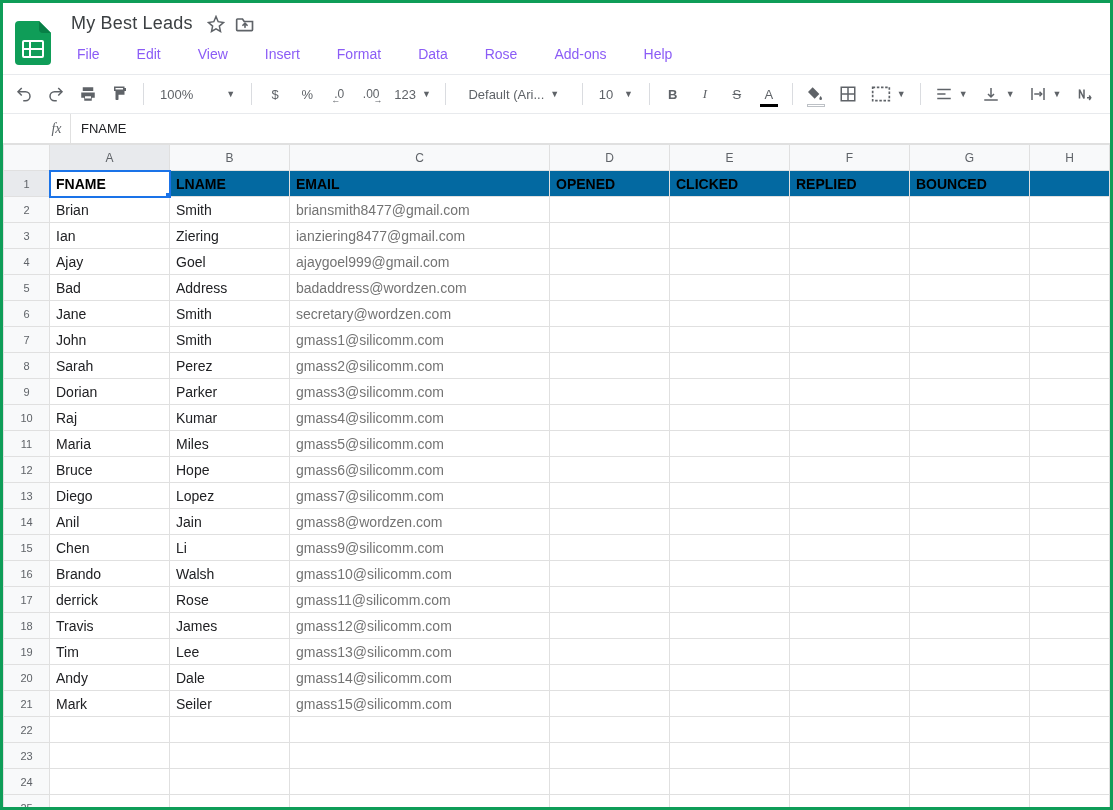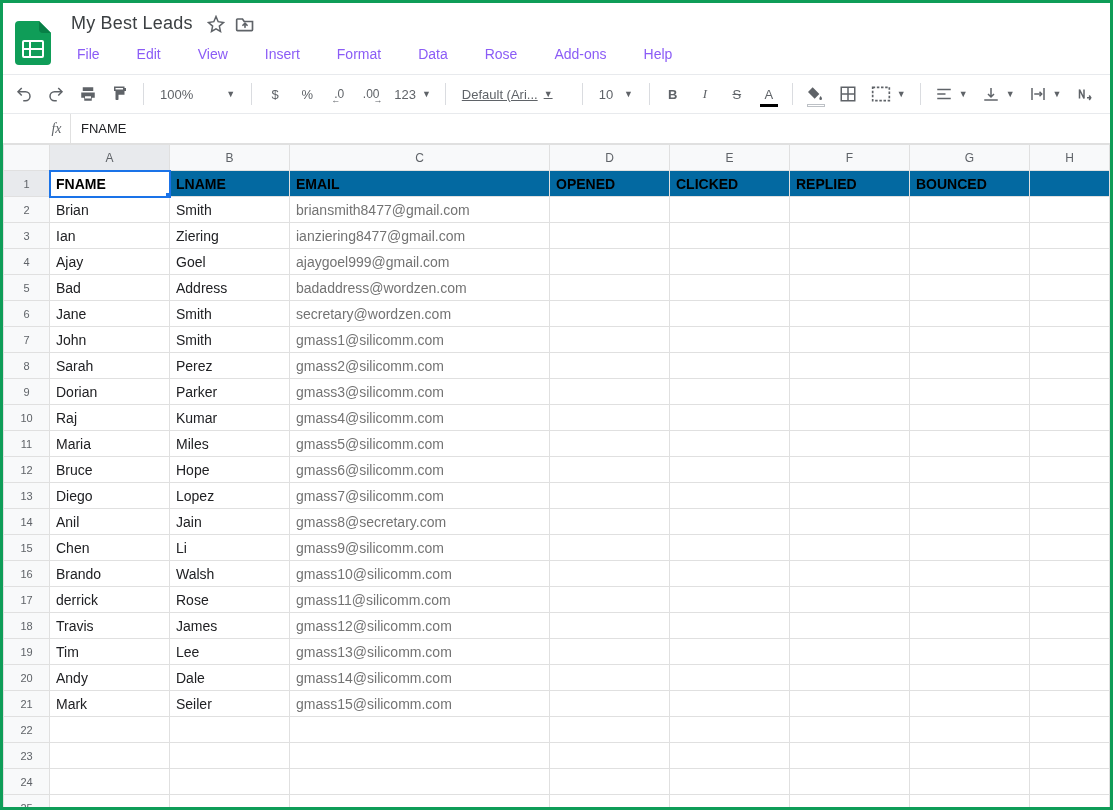--- a/index.html
+++ b/index.html
@@ -83,21 +83,21 @@
     user-select: none;
     gap: 4px;
   }
   .tsep {
     width: 1px;
     height: 22px;
     background: #dadce0;
     margin: 0 6px;
   }
   .tbtn .caret { font-size: 9px; color: #5f6368; margin-left: 2px; }
-  .font-name-ctl { min-width: 120px; justify-content: flex-start; padding: 0 8px; text-decoration: underline; }
+  .font-name-ctl { min-width: 120px; justify-content: center; padding: 0 8px; }
   .font-size-ctl { min-width: 50px; justify-content: space-between; padding: 0 8px; }
   .zoom-ctl { min-width: 60px; justify-content: space-between; padding: 0 8px; gap: 31px; }
   .tbtn svg { display: block; }
   .text-color-swatch {
     position: relative;
     display:flex; align-items:center; justify-content:center;
   }
   .underline-bar {
     position:absolute; bottom:2px; left:6px; right:6px; height:3px;
     background:#000;
@@ -542,21 +542,21 @@
             <td></td>
             <td></td>
             <td></td>
             <td></td>
             <td></td>
           </tr>
           <tr>
             <td class="rowhdr">14</td>
             <td>Anil</td>
             <td>Jain</td>
-            <td class="link">gmass8@secretary.com</td>
+            <td class="link">gmass8@wordzen.com</td>
             <td></td>
             <td></td>
             <td></td>
             <td></td>
             <td></td>
           </tr>
           <tr>
             <td class="rowhdr">15</td>
             <td>Chen</td>
             <td>Li</td>

